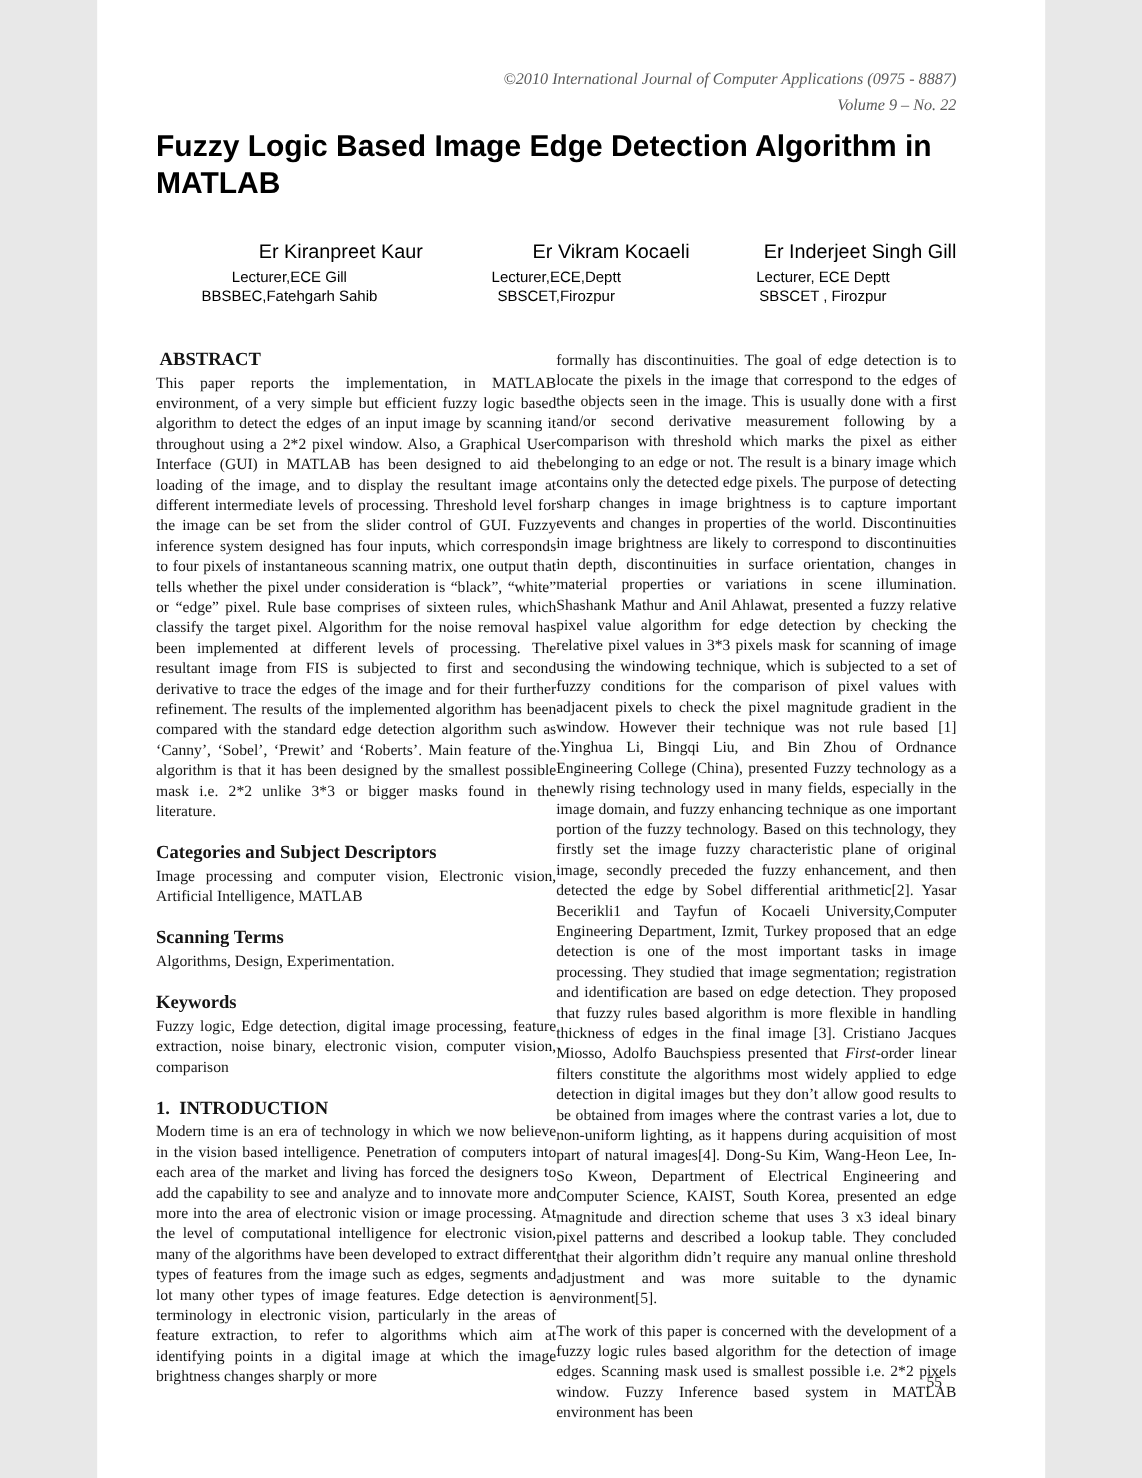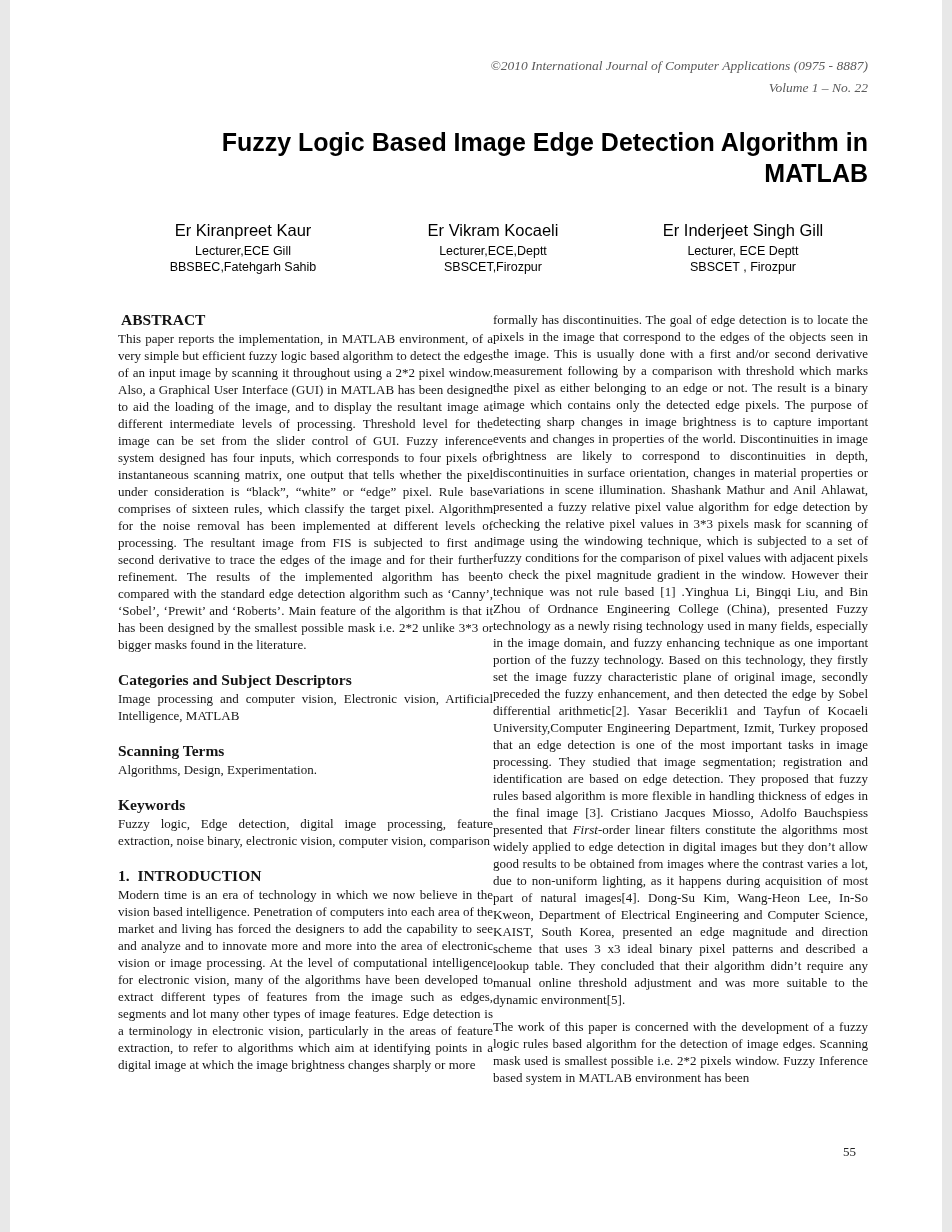--- a/index.html
+++ b/index.html
@@ -1,51 +1,51 @@
 <!DOCTYPE html>
 <html><head>
 <meta charset="utf-8">
 <style>
   html, body { margin: 0; padding: 0; background: #e8e8e8; }
   .page {
-    width: 932px; height: 1232px;
+    width: 790px; height: 1232px;
     background: #ffffff;
     position: relative;
     box-sizing: border-box;
-    padding: 55px 74px 0 108px;
+    padding: 55px 74px 0 49px;
     font-family: "Liberation Serif", serif;
     color: #151515;
     overflow: hidden;
     margin: 0 auto;
   }
   .journal-header {
     text-align: right;
     font-style: italic;
     color: #5a5a5a;
     font-size: 13.5px;
     line-height: 22px;
   }
   .paper-title {
     font-family: "Liberation Sans", sans-serif;
     font-weight: bold;
     font-size: 25px;
     line-height: 31px;
-    text-align: right;
-    margin-top: 28px;
+    text-align: left;
+    margin-top: 8px;
     color: #000;
   }
   .authors {
     display: flex;
     margin-top: 31px;
     text-align: center;
     font-family: "Liberation Sans", sans-serif;
     color: #000;
   }
   .author-col { flex: 1; }
-  .author-name { font-size: 16.5px; line-height: 20px; margin-bottom: 3px; }
+  .author-name { font-size: 16.5px; line-height: 20px; margin-bottom: 3px; text-align: right; }
   .author-line { font-size: 12.5px; line-height: 16px; }
   .columns {
     display: flex;
     margin-top: 36px;
   }
   .col {
     width: 385px;
     text-align: justify;
     font-size: 13px;
     line-height: 17px;
@@ -70,21 +70,21 @@
     color: #222;
   }
 </style>
 </head>
 <body>
 
 <div class="page">
 
   <div class="journal-header">
     <div>©2010 International Journal of Computer Applications (0975 - 8887)</div>
-    <div>Volume 1 – No. 22</div>
+    <div>Volume 9 – No. 22</div>
   </div>
 
   <div class="paper-title">
     <div>Fuzzy Logic Based Image Edge Detection Algorithm in</div>
     <div>MATLAB</div>
   </div>
 
   <div class="authors">
     <div class="author-col">
       <div class="author-name">Er Kiranpreet Kaur</div>

